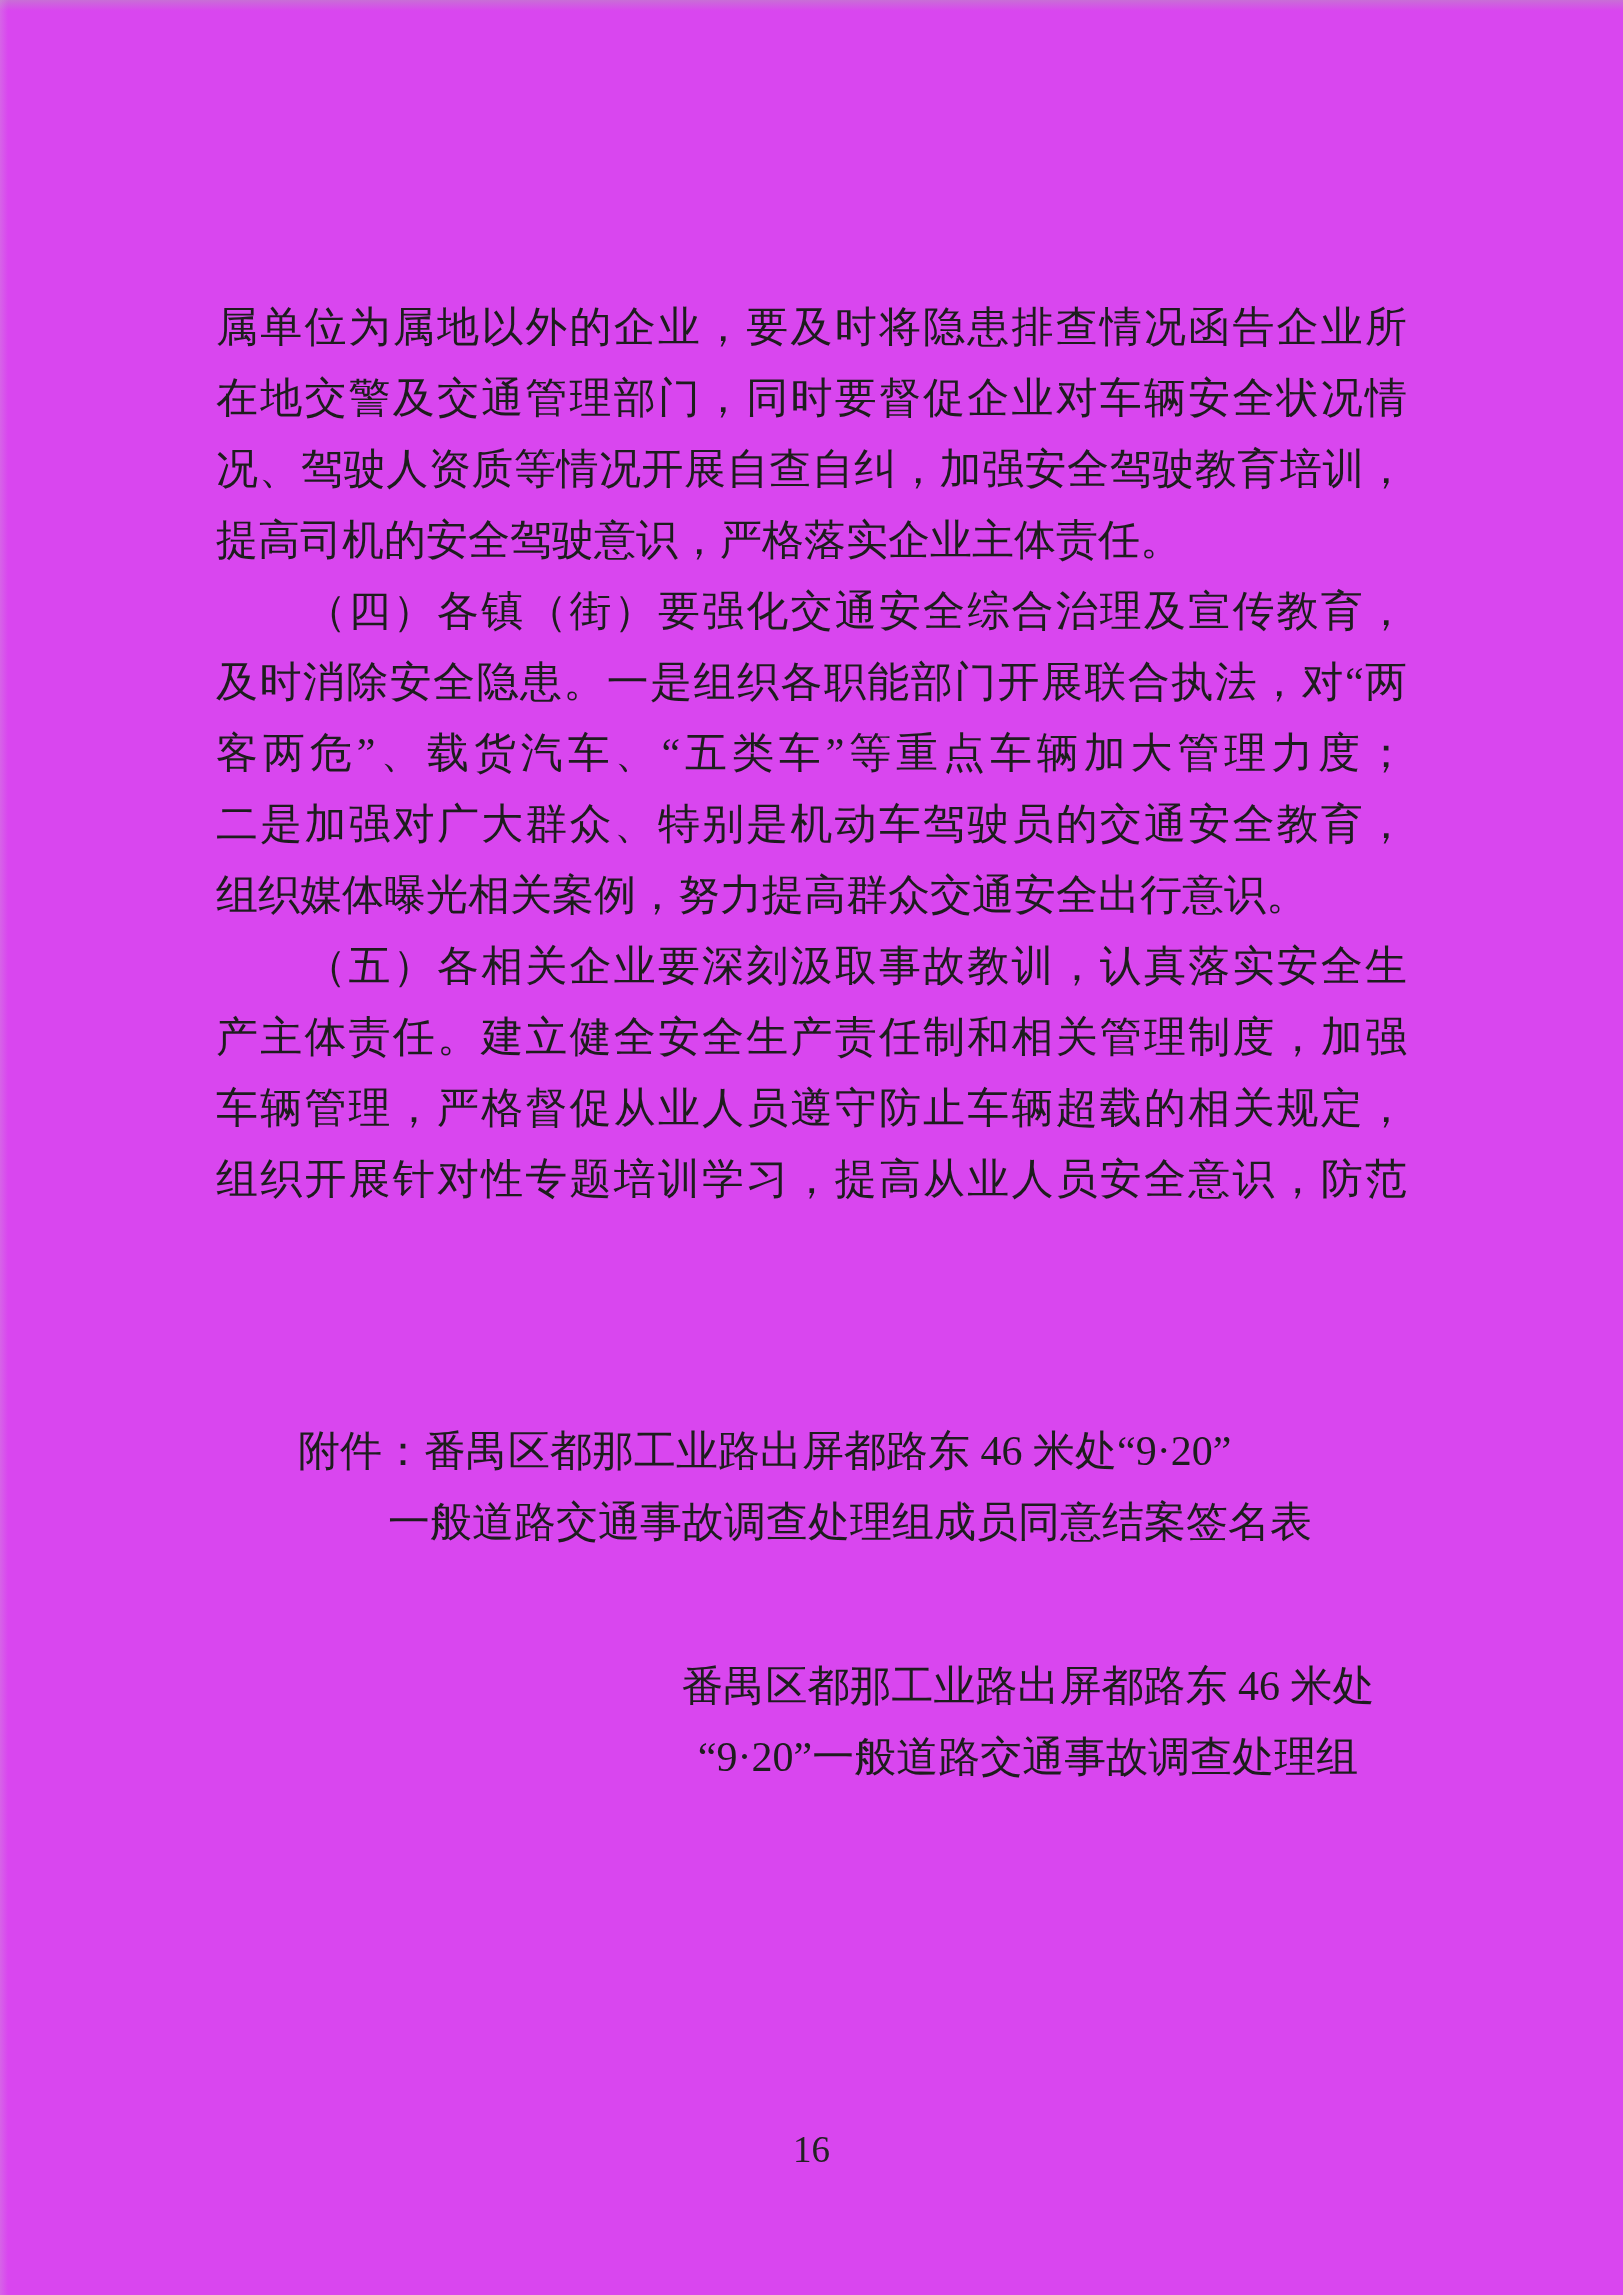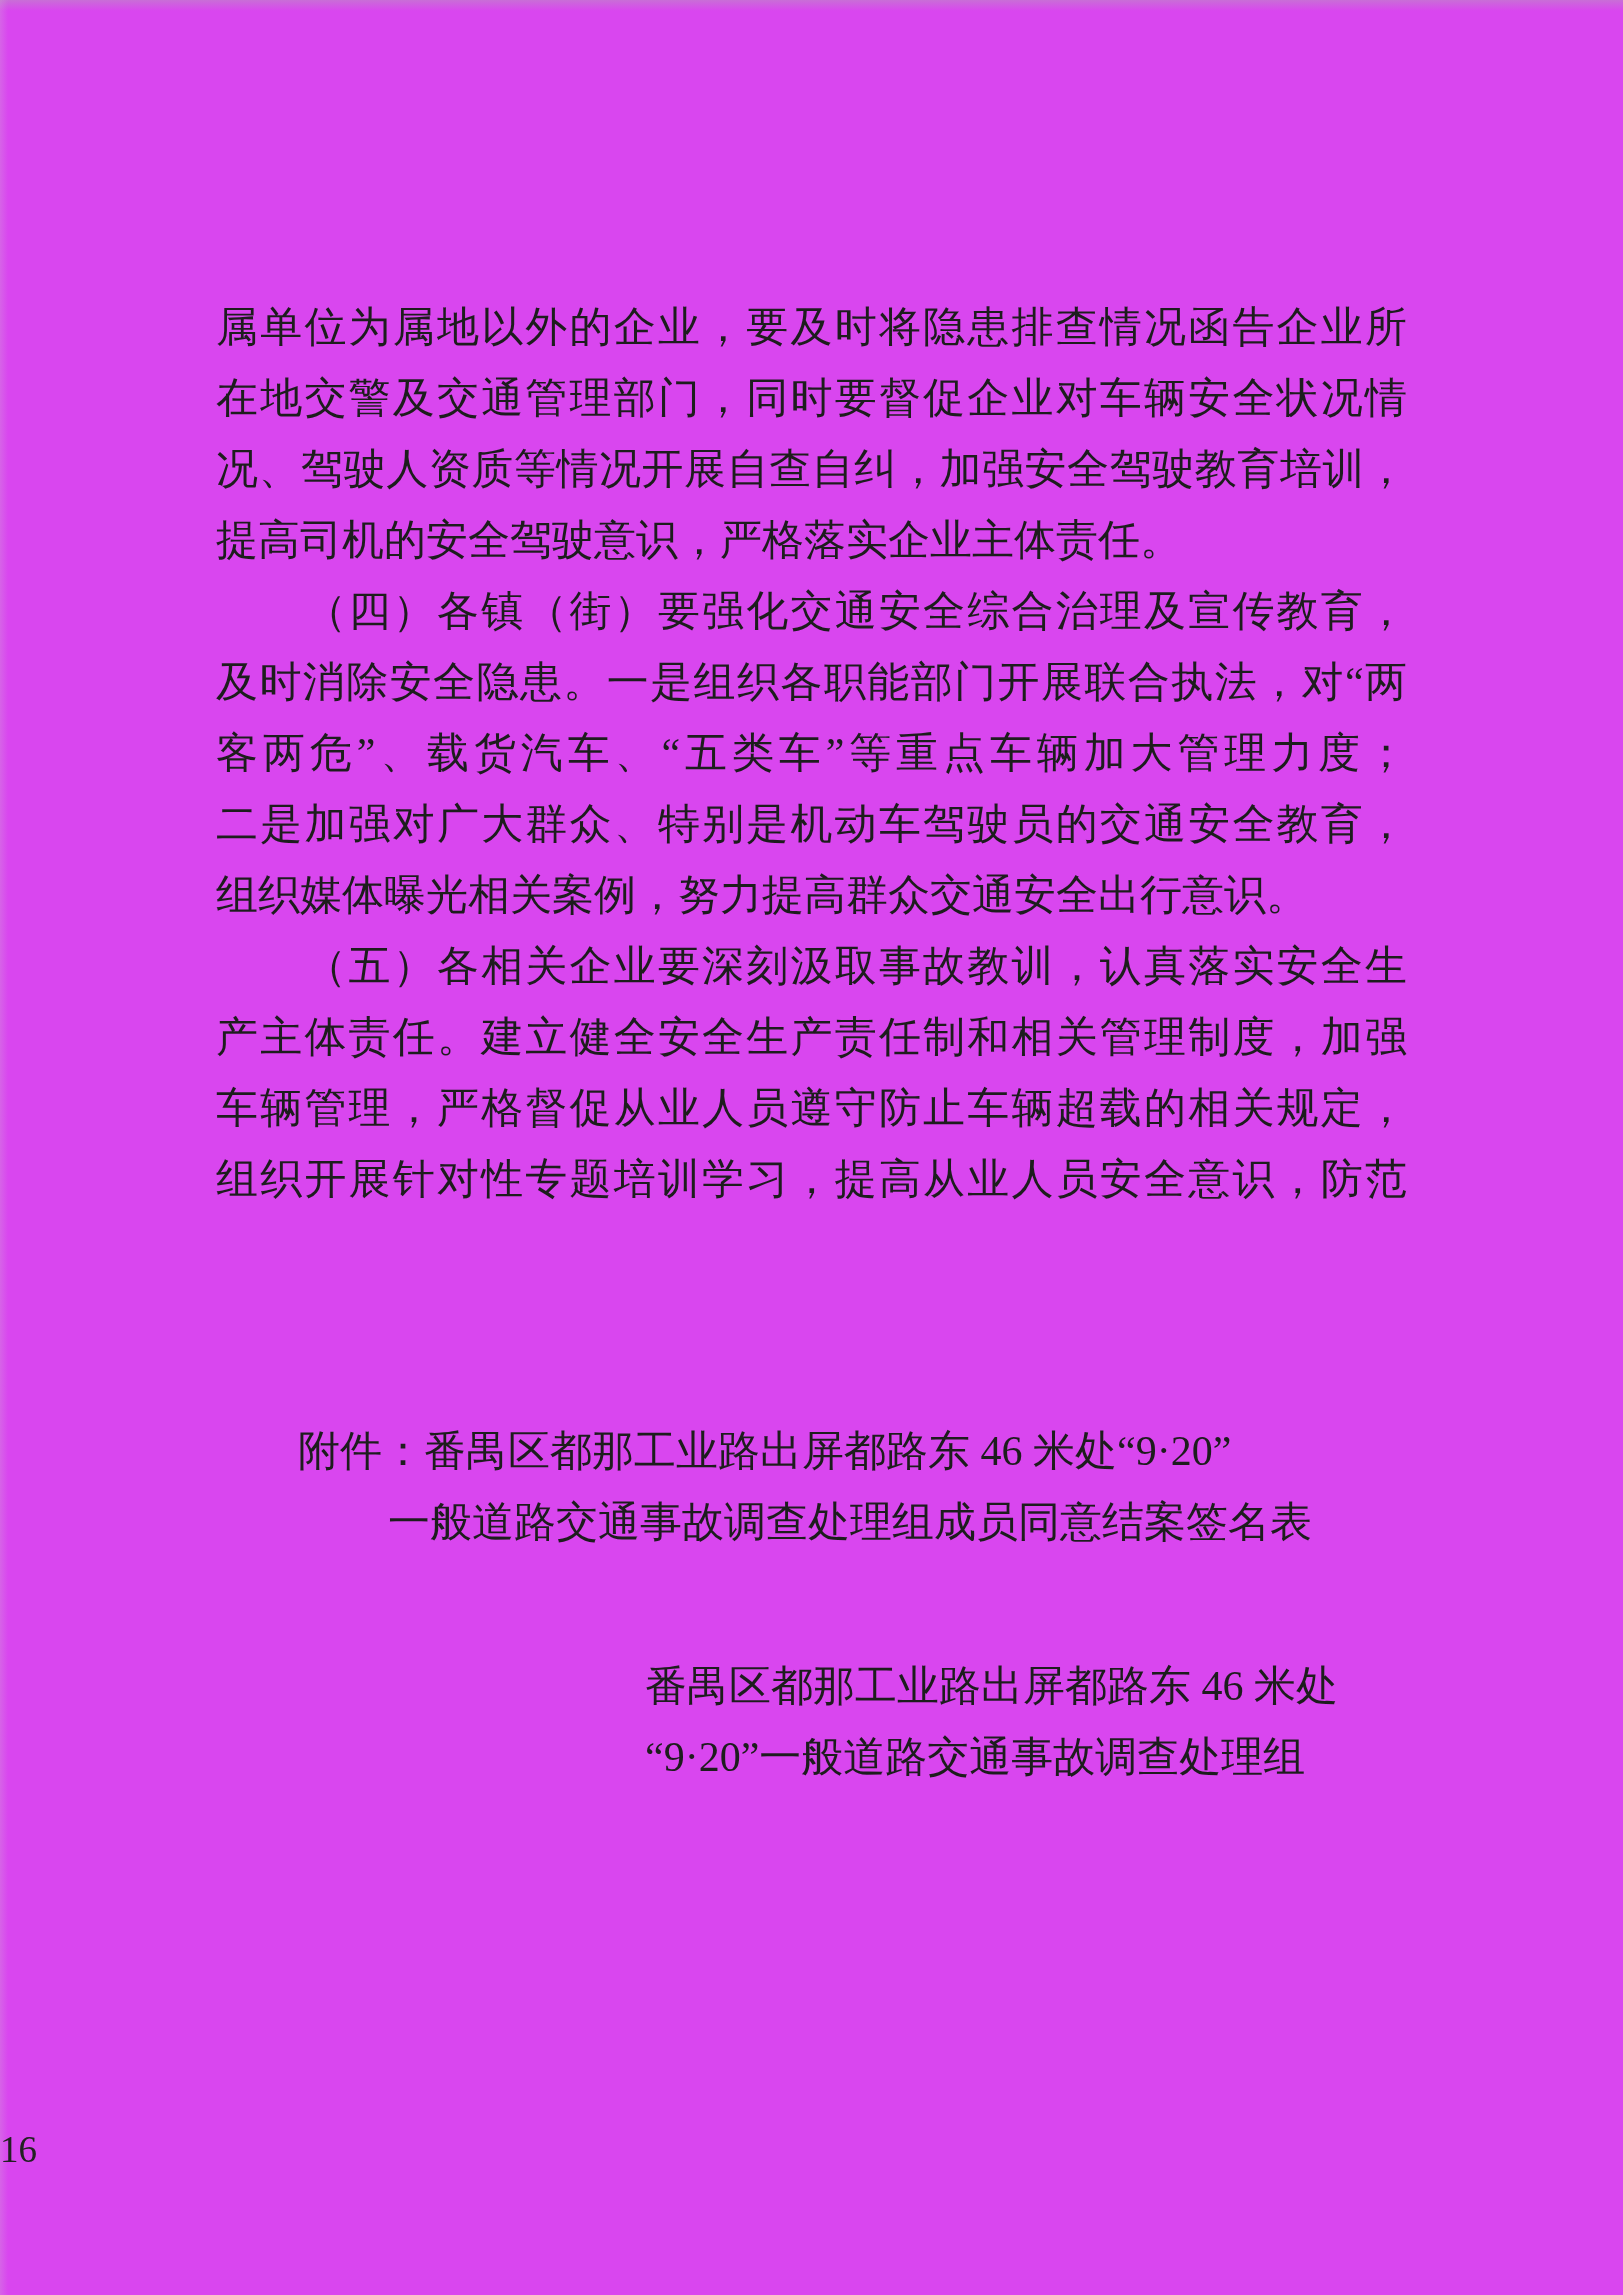--- a/index.html
+++ b/index.html
@@ -58,29 +58,30 @@
     margin-left: 90px;
   }
 
   .signature {
     position: absolute;
     left: 645px;
     top: 1651px;
     width: 766px;
     font-size: 42px;
     line-height: 71px;
-    text-align: left;
+    text-align: center;
     white-space: nowrap;
   }
 
   .page-number {
     position: absolute;
     left: 0;
     top: 2114px;
     width: 100%;
+    text-align: center;
     font-size: 37px;
     line-height: 71px;
     color: #222222;
   }
 </style>
 </head>
 <body>
 
 <div class="page">
 

